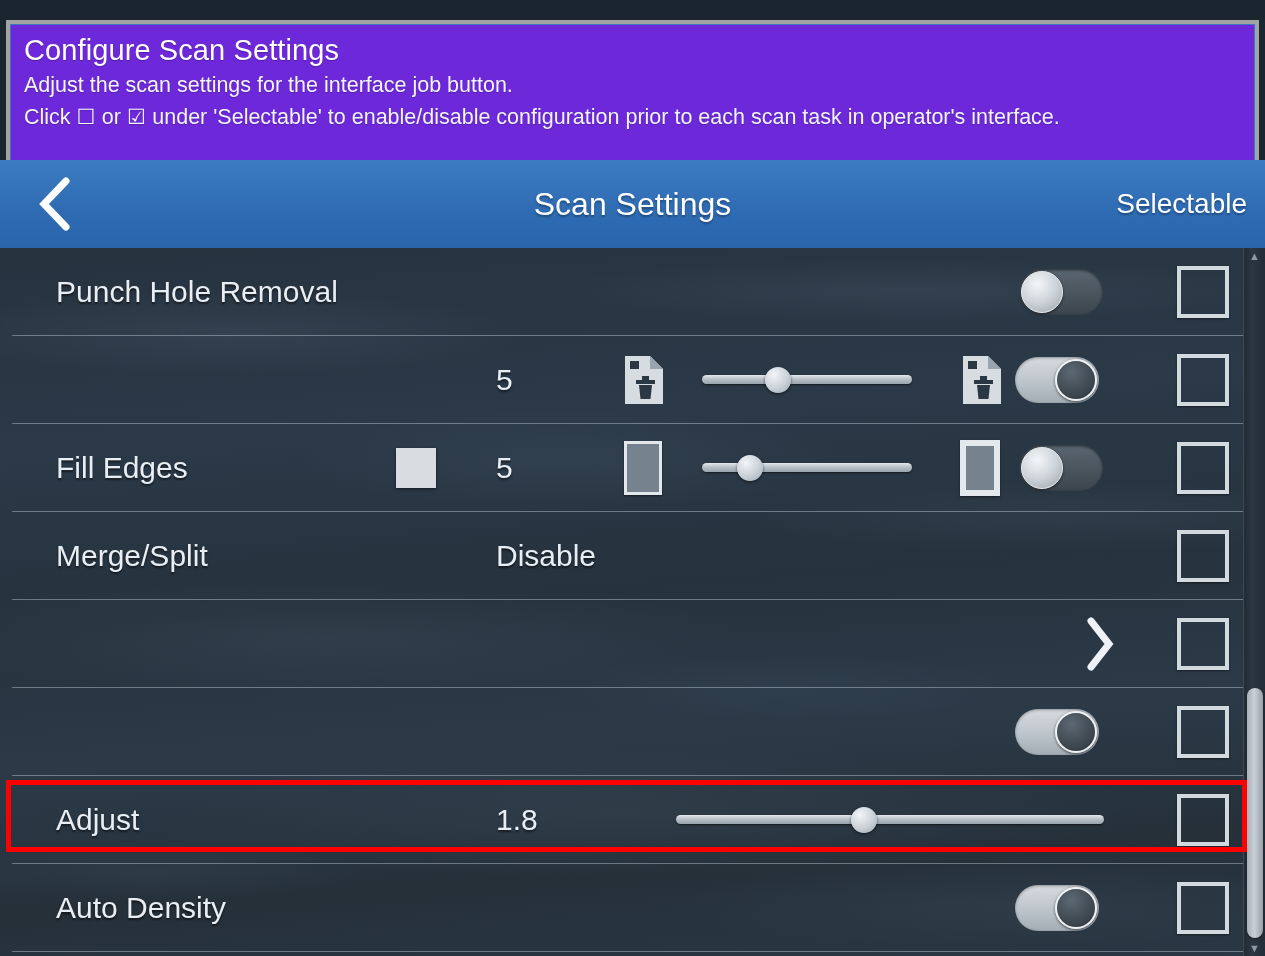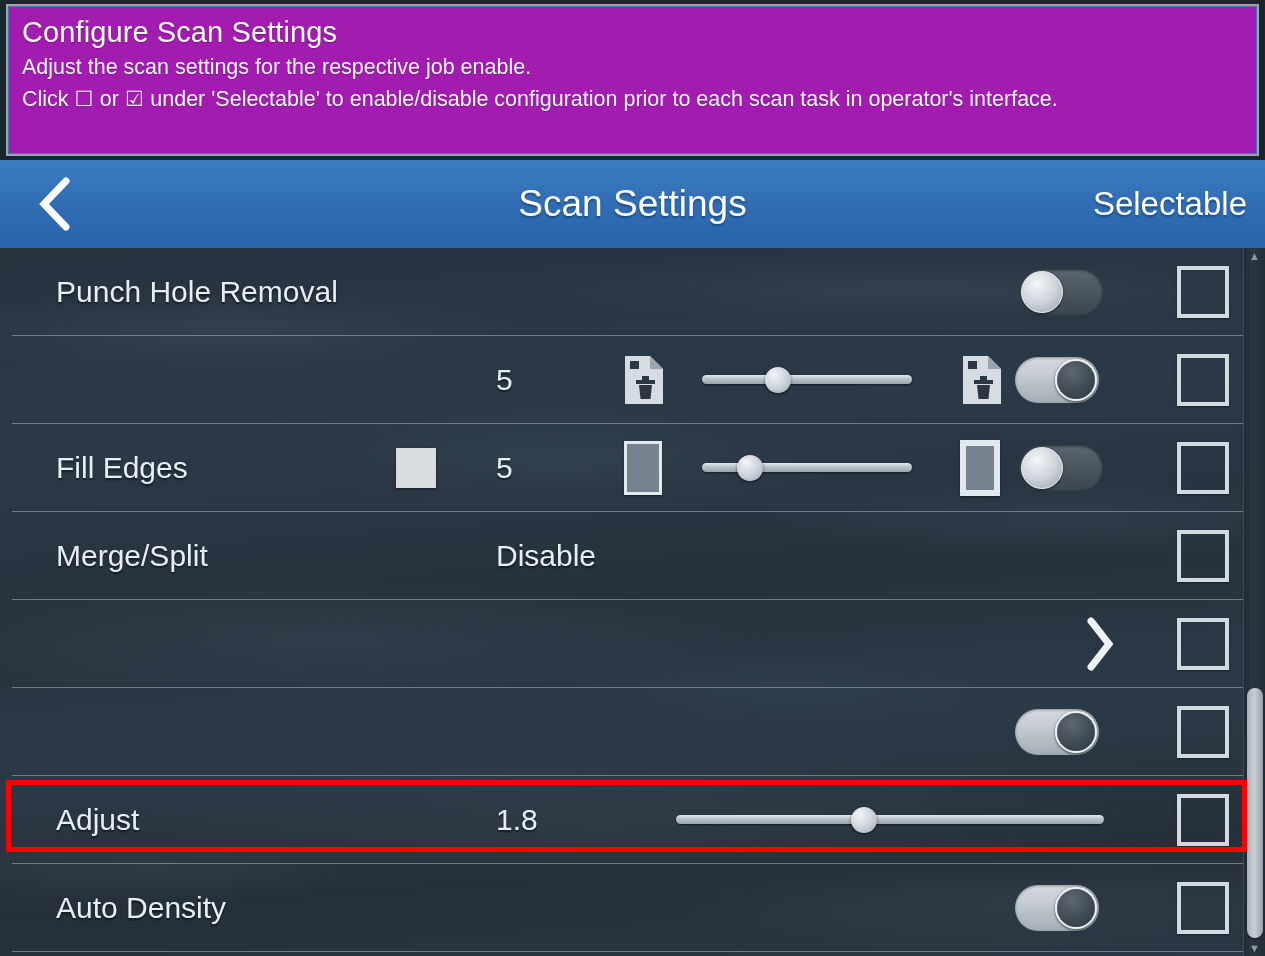--- a/index.html
+++ b/index.html
@@ -16,25 +16,25 @@
     position: relative;
     width: 1265px;
     height: 956px;
     background: #1b2530;
   }
 
   
   .banner {
     position: absolute;
     left: 6px;
-    top: 4px;
+    top: 20px;
     width: 1253px;
     height: 152px;
-    background: #a21caf;
-    border: 2px solid #a3a3a3;
+    background: #6d28d9;
+    border: 4px solid #a3a3a3;
     padding: 8px 14px 0 14px;
     color: #ffffff;
     box-shadow: inset 0 0 0 1px #3a78bd;
   }
   .banner-title {
     font-size: 29px;
     line-height: 37px;
     font-weight: normal;
     letter-spacing: .1px;
     color: #ffffff;
@@ -66,29 +66,29 @@
     display: flex;
     align-items: center;
     justify-content: center;
     cursor: pointer;
   }
   .nav-back svg { display: block; }
   .nav-title {
     position: absolute;
     left: 0; right: 0;
     text-align: center;
-    font-size: 37px;
+    font-size: 32px;
     color: #ffffff;
     text-shadow: 0 2px 2px rgba(0,0,0,.3);
     pointer-events: none;
   }
   .nav-right {
     position: absolute;
     right: 18px;
-    font-size: 33px;
+    font-size: 28px;
     color: #ffffff;
     text-shadow: 0 2px 2px rgba(0,0,0,.3);
     cursor: pointer;
   }
 
   
   .list-area {
     position: absolute;
     left: 0;
     top: 248px;
@@ -291,21 +291,21 @@
     cursor: pointer;
   }
 </style>
 </head>
 <body>
 
 <div id="app">
 
   <div class="banner">
     <div class="banner-title">Configure Scan Settings</div>
-    <div class="banner-line">Adjust the scan settings for the respective job enable.</div>
+    <div class="banner-line">Adjust the scan settings for the interface job button.</div>
     <div class="banner-line"><span>Click </span><span class="cbglyph">☐</span><span> or </span><span class="cbglyph">☑</span><span> under 'Selectable' to enable/disable configuration prior to each scan task in operator's interface.</span></div>
   </div>
 
   <div class="navbar">
     <div class="nav-back">
       <span>
         <svg width="42" height="58" viewBox="0 0 42 58" aria-hidden="true">
           <polyline points="32,6 10,29 32,52" fill="none" stroke="#ffffff" stroke-width="7" stroke-linecap="round" stroke-linejoin="miter"></polyline>
         </svg>
       </span>

